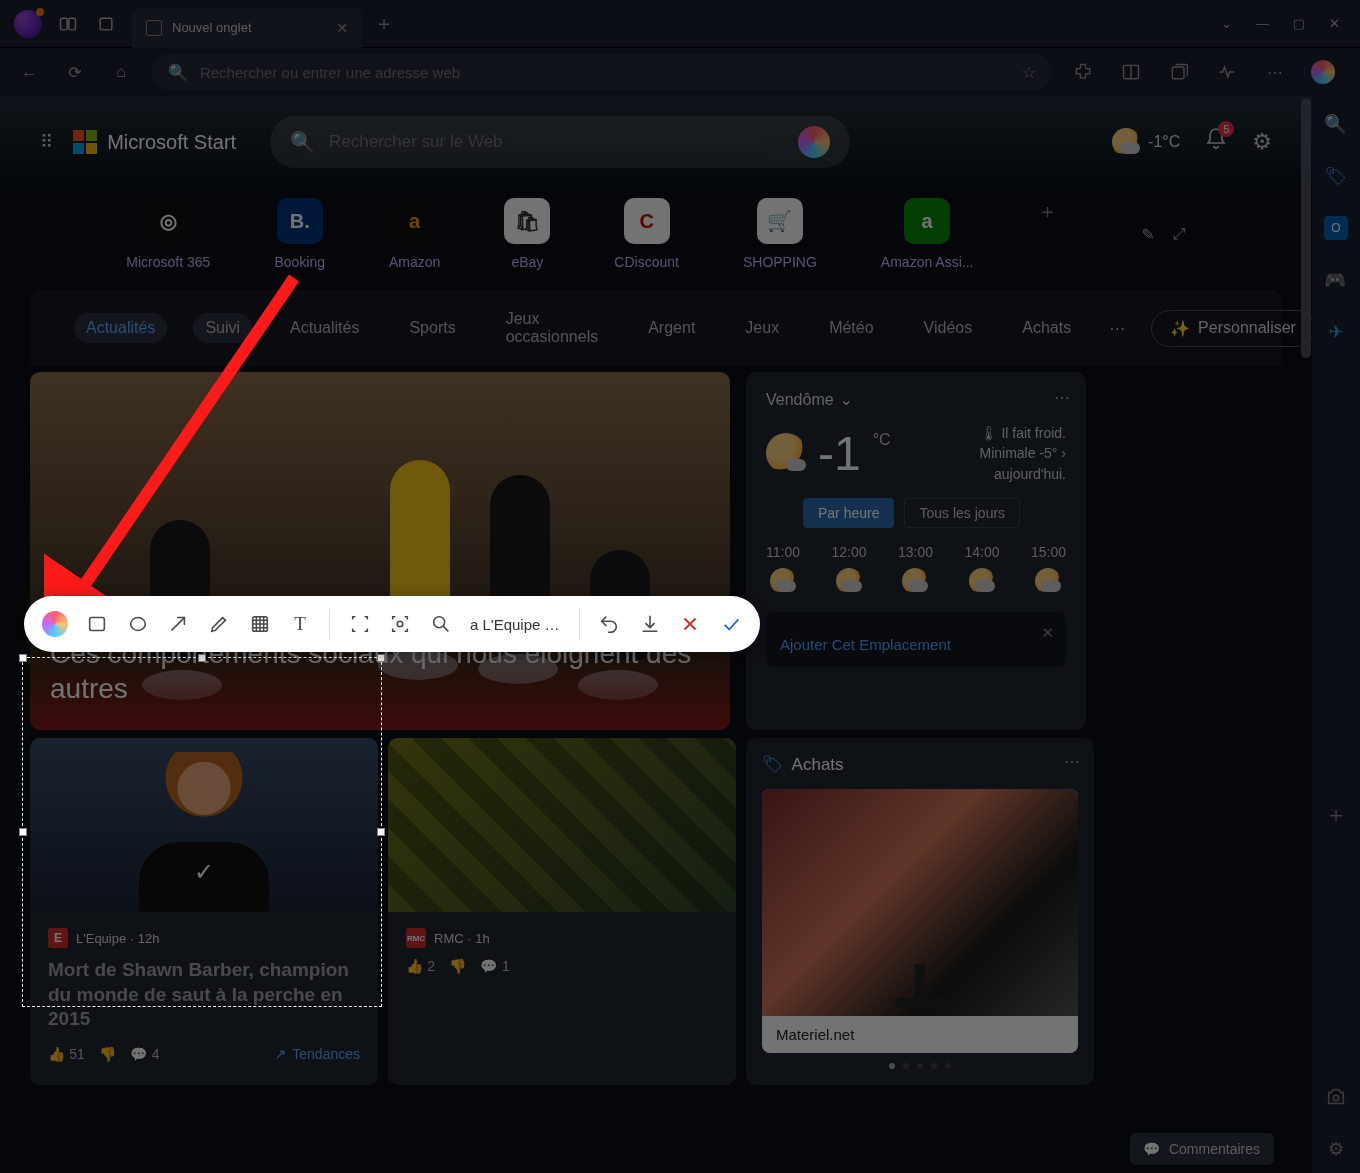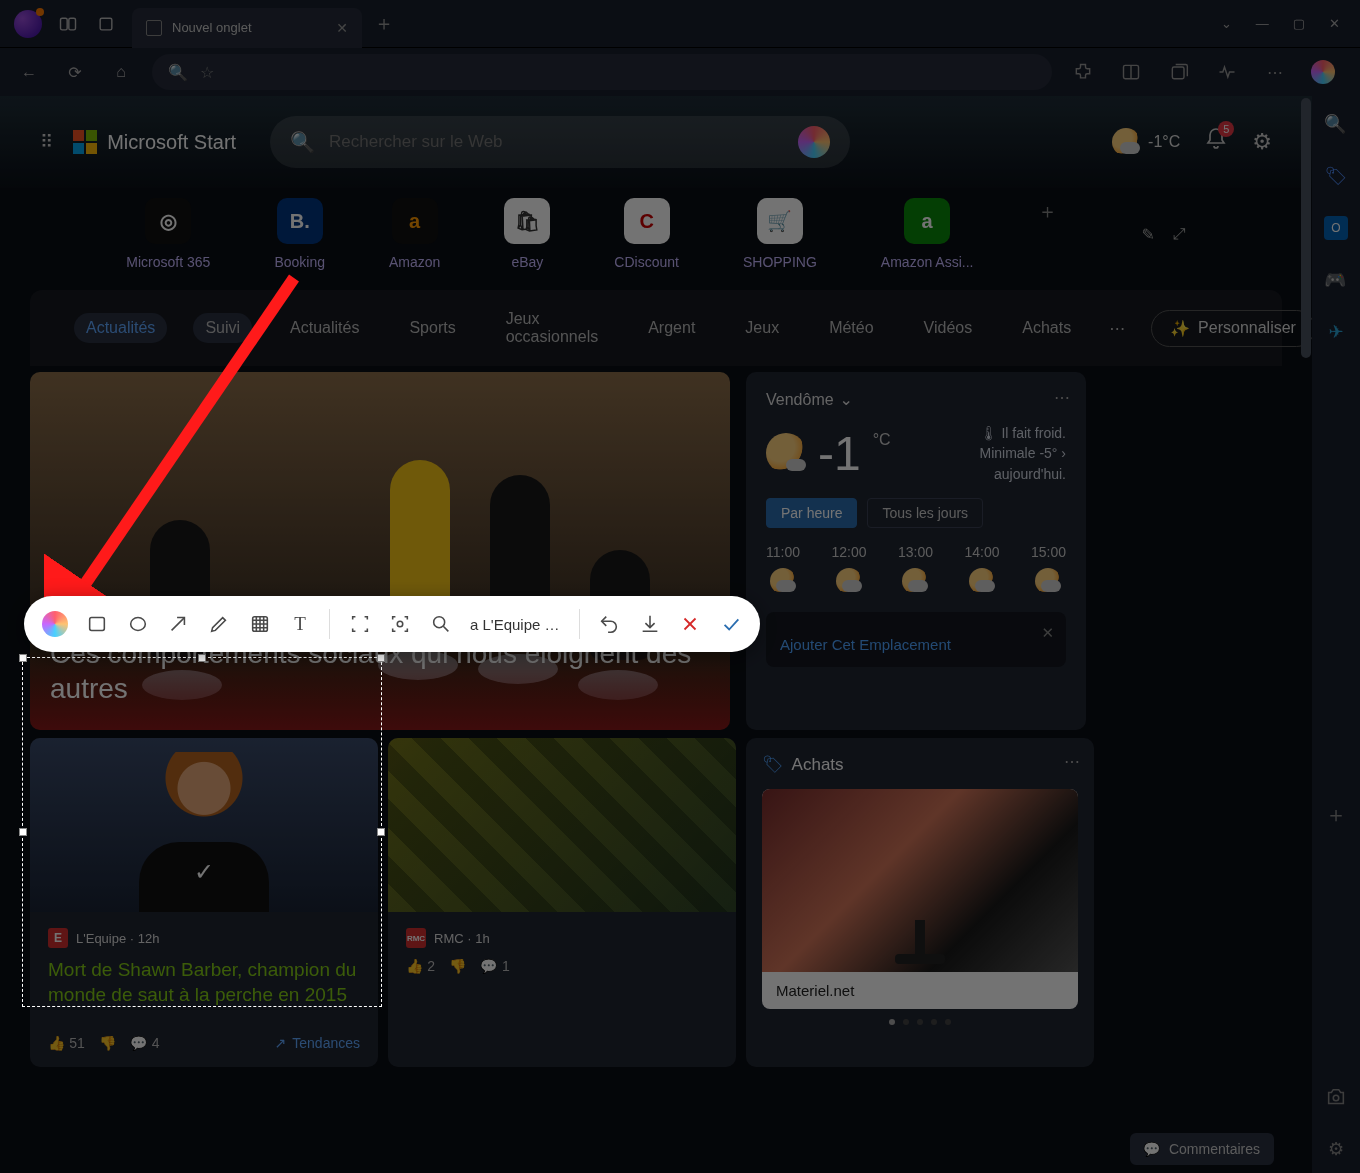--- a/index.html
+++ b/index.html
@@ -82,44 +82,44 @@
 .src-text { color:#ddd; font-size:13px; }
 .hero h2 { position:absolute; bottom:24px; left:20px; right:20px; color:#fff; font-size:28px; font-weight:500; line-height:1.25; }
 
 .weather-card { background:#202632; border-radius:10px; padding:18px 20px; color:#ddd; height:358px; position:relative; }
 .wc-loc { font-size:16px; display:flex; align-items:center; gap:6px; cursor:pointer; }
 .wc-more { position:absolute; top:16px; right:16px; color:#aaa; cursor:pointer; }
 .wc-main { display:flex; align-items:center; gap:12px; margin-top:14px; }
 .wc-temp { font-size:48px; font-weight:300; color:#fff; }
 .wc-unit { font-size:16px; color:#ccc; align-self:flex-start; margin-top:8px; }
 .wc-desc { text-align:right; font-size:14px; color:#cfd5e0; line-height:1.45; margin-left:auto; }
-.wc-tabs { display:flex; gap:10px; margin-top:14px; }
+.wc-tabs { display:flex; gap:10px; margin-top:14px;margin-left:37px; }
 .wc-tab { padding:6px 14px; border-radius:4px; font-size:14px; cursor:pointer; border:1px solid #3a4254; color:#ccc; }
 .wc-tab.active { background:#2a6db0; border-color:#2a6db0; color:#fff; }
 .wc-hours { display:flex; justify-content:space-between; margin-top:16px; }
 .wc-hour { display:flex; flex-direction:column; align-items:center; gap:8px; font-size:14px; color:#ccc; }
 .wc-alert { margin-top:18px; background:#14181f; border-radius:8px; padding:14px; position:relative; font-size:15px; color:#cfd5e0; }
 .wc-alert-close { position:absolute; right:12px; top:12px; color:#888; cursor:pointer; }
 .wc-add { color:#4fa3ff; margin-top:10px; cursor:pointer; font-size:15px; }
 
 
 .cards-row { display:grid; grid-template-columns: 348px 348px 348px; gap:10px; margin: 8px 30px 0; }
 .card { background:#202632; border-radius:10px; overflow:hidden; display:flex; flex-direction:column; }
 .card-img { height:174px; position:relative; }
 .card-body { padding:16px 18px; flex:1; }
 .card .src { display:flex; align-items:center; gap:8px; margin-bottom:10px; }
-.card h3 { color:#84cc16; font-size:19px; font-weight:400; line-height:1.3; margin-bottom:28px; }
+.card h3 { color:#a3a3a3; font-size:19px; font-weight:700; line-height:1.3; margin-bottom:14px; }
 .card-actions { display:flex; align-items:center; gap:14px; color:#bbb; font-size:14px; }
 .card-actions .spacer { flex:1; }
 .trend { color:#5fa8ff; display:flex; align-items:center; gap:6px; }
 
 .shopping-card { background:#202632; border-radius:10px; padding:16px; position:relative; }
 .shop-title { display:flex; align-items:center; gap:8px; font-size:17px; color:#fff; font-weight:500; }
 .shop-more { position:absolute; right:14px; top:14px; color:#aaa; cursor:pointer; }
-.shop-product { background:#fff; border-radius:8px; margin-top:14px; height:220px; display:flex; flex-direction:column; }
+.shop-product { background:#fff; border-radius:8px; margin-top:14px; height:264px; display:flex; flex-direction:column; }
 .shop-img { flex:1; background: linear-gradient(135deg,#7a2d2d 0%, #d4765a 40%, #1a1a1a 70%, #555 100%); border-radius:8px 8px 0 0; position:relative; }
 .monitor-stand { position:absolute; bottom:8px; left:50%; transform:translateX(-50%); width:50px; height:44px; }
 .monitor-stand::before { content:""; position:absolute; top:0; left:20px; width:10px; height:36px; background:#222; }
 .monitor-stand::after { content:""; position:absolute; bottom:0; left:0; width:50px; height:10px; background:#222; border-radius:4px; }
 .shop-src { color:#222; font-size:15px; padding:10px 14px; }
 
 
 .feedback { position:absolute; right:38px; bottom:8px; background:#2a3142; padding:8px 14px; border-radius:6px; color:#ccc; display:flex; align-items:center; gap:8px; cursor:pointer; font-size:14px; z-index:1; }
 .dots-pager { position:absolute; bottom:14px; left:50%; transform:translateX(-50%); display:flex; gap:8px; }
 .dots-pager span { width:6px; height:6px; border-radius:50%; background:#444; }
@@ -178,20 +178,21 @@
     <span class="winbtn">✕</span>
   </div>
 </div>
 
 <div class="addrbar">
   <div class="addr-btn">←</div>
   <div class="addr-btn">⟳</div>
   <div class="addr-btn">⌂</div>
   <div class="addr-input-wrap">
     <span style="color:#888;">🔍</span>
+    <input class="addr-input" readonly="" placeholder="Rechercher ou entrer une adresse web" style="">
     <span style="color:#888;">☆</span>
   </div>
   <div class="addr-right">
     <div class="addr-btn">
         <svg width="20" height="20" viewBox="0 0 24 24" fill="none" stroke="currentColor" stroke-width="1.7">
           <path d="M9 3h6v3a2 2 0 0 0 2 2h3v6h-3a2 2 0 0 0-2 2v3H9v-3a2 2 0 0 0-2-2H4V8h3a2 2 0 0 0 2-2V3z"></path>
         </svg>
       </div>
     <div class="addr-btn">
         <svg width="20" height="20" viewBox="0 0 24 24" fill="none" stroke="currentColor" stroke-width="1.7">

